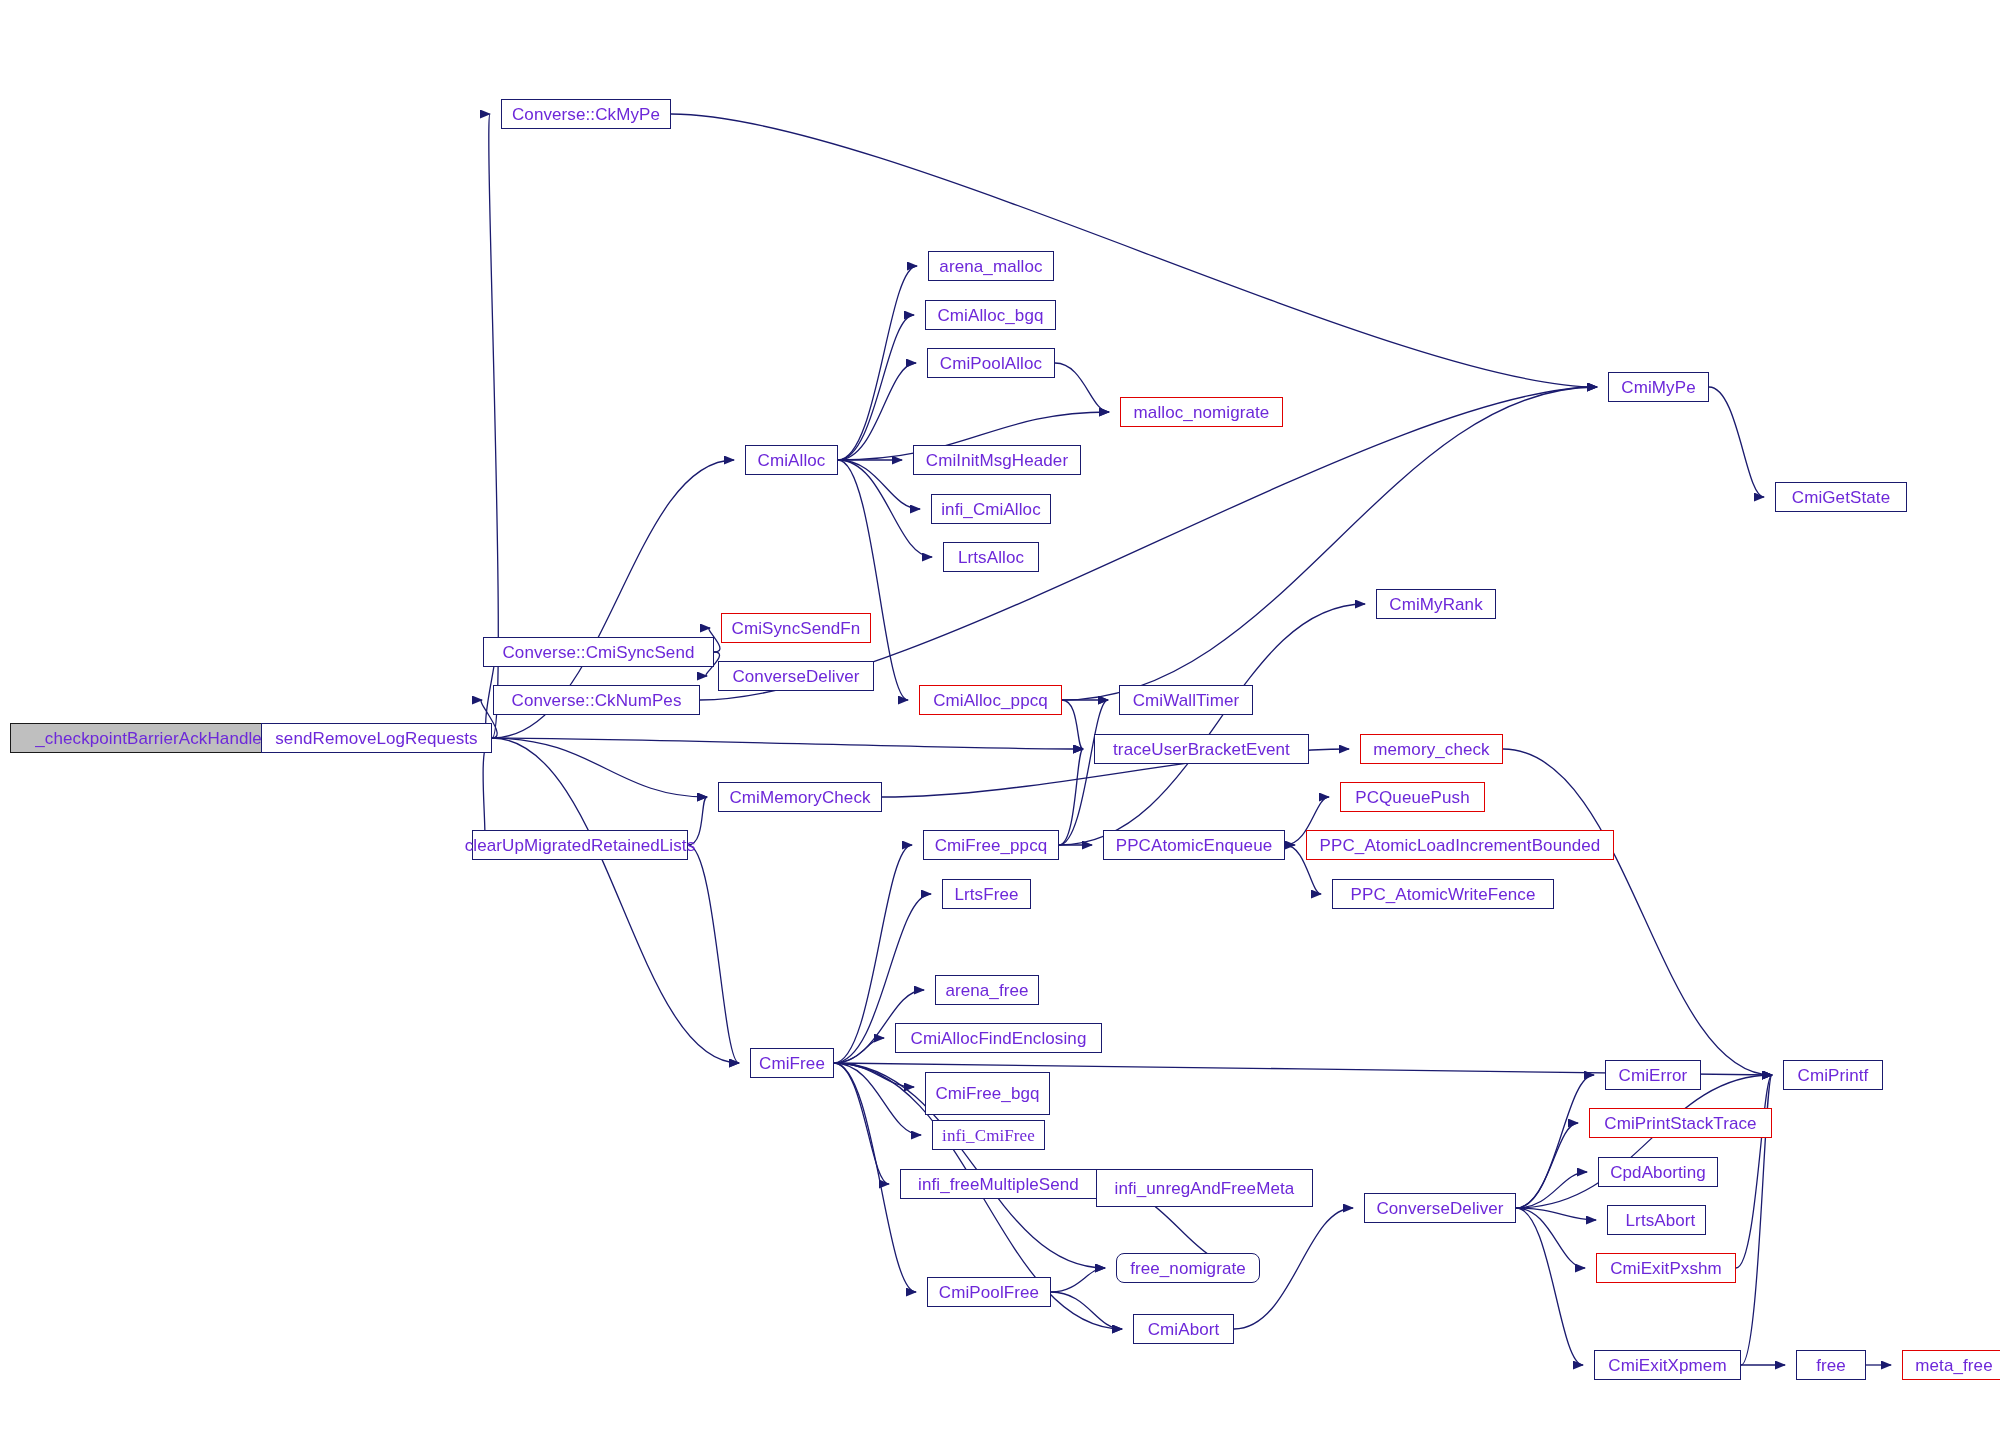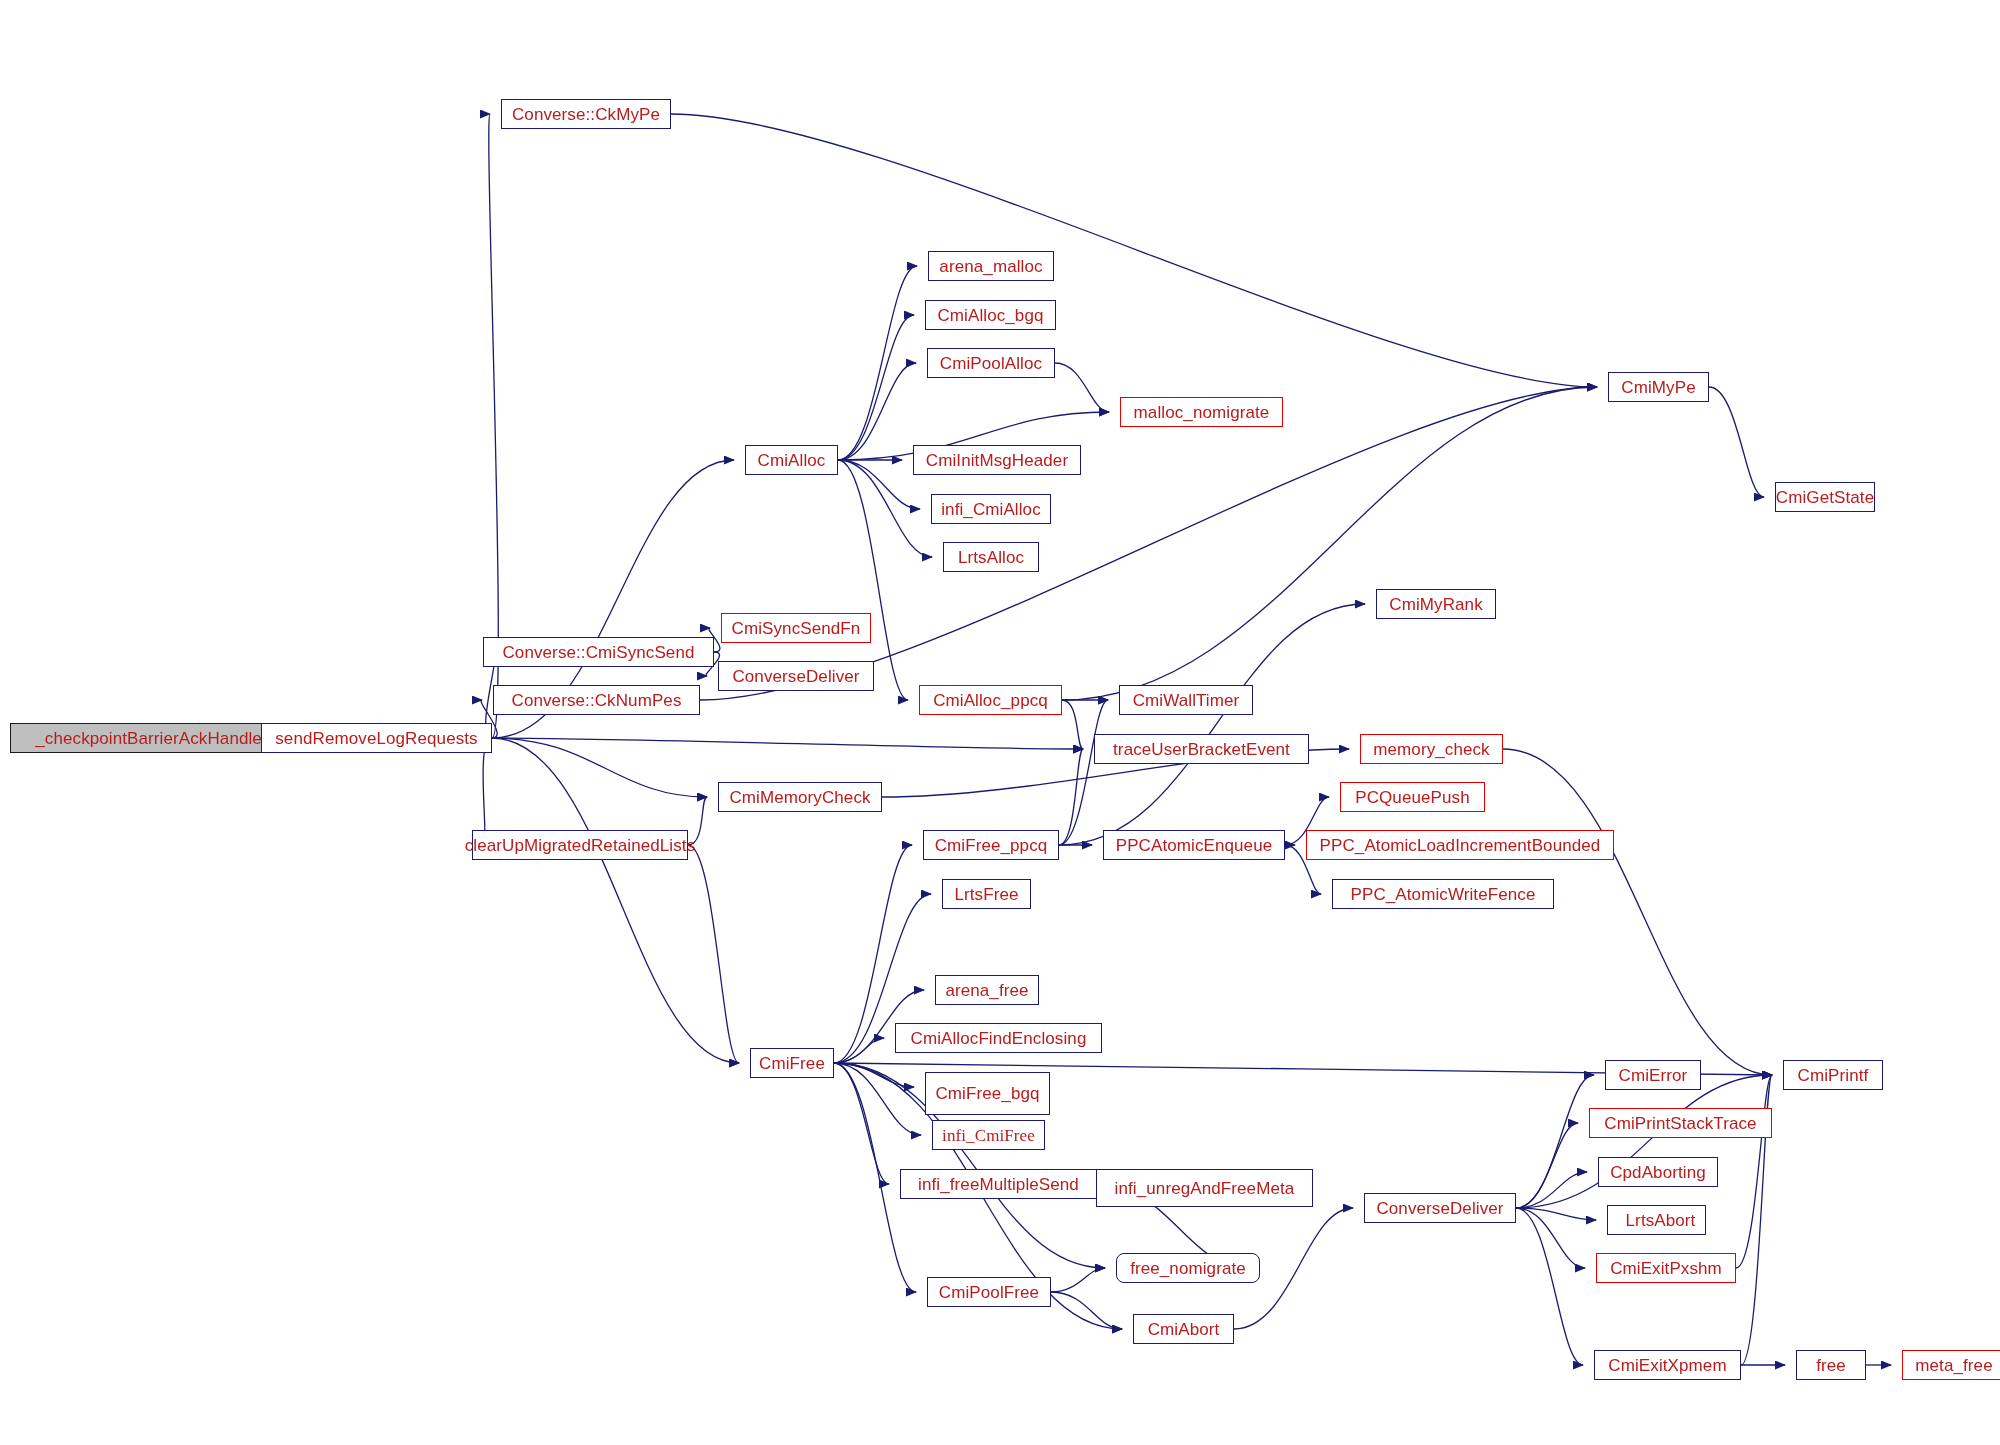--- a/index.html
+++ b/index.html
@@ -21,21 +21,21 @@
     top: 0;
     width: 2000px;
     height: 1445px;
     pointer-events: none;
   }
   .node {
     position: absolute;
     box-sizing: border-box;
     border: 1px solid #1a1a6e;
     background: #ffffff;
-    color: #b91c1c;
+    color: #6d28d9;
     font-size: 17px;
     line-height: 1;
     display: flex;
     align-items: center;
     justify-content: center;
     white-space: nowrap;
     letter-spacing: 0.1px;
   }
   .node.root {
     background: #bfbfbf;
@@ -152,21 +152,21 @@
       </div>
       <div class="node" style="left: 931px; top: 494px; width: 120px; height: 30px;">
         <span>infi_CmiAlloc</span>
       </div>
       <div class="node" style="left: 943px; top: 542px; width: 96px; height: 30px;">
         <span>LrtsAlloc</span>
       </div>
       <div class="node" style="left: 1608px; top: 372px; width: 101px; height: 30px;">
         <span>CmiMyPe</span>
       </div>
-      <div class="node" style="left: 1775px; top: 482px; width: 100px; height: 30px;">
+      <div class="node" style="left: 1775px; top: 482px; width: 132px; height: 30px;">
         <span>CmiGetState</span>
       </div>
       <div class="node" style="left: 1376px; top: 589px; width: 120px; height: 30px;">
         <span>CmiMyRank</span>
       </div>
       <div class="node" style="left: 483px; top: 637px; width: 231px; height: 30px;">
         <span>Converse::CmiSyncSend</span>
       </div>
       <div class="node red" style="left: 721px; top: 613px; width: 150px; height: 30px;">
         <span>CmiSyncSendFn</span>

